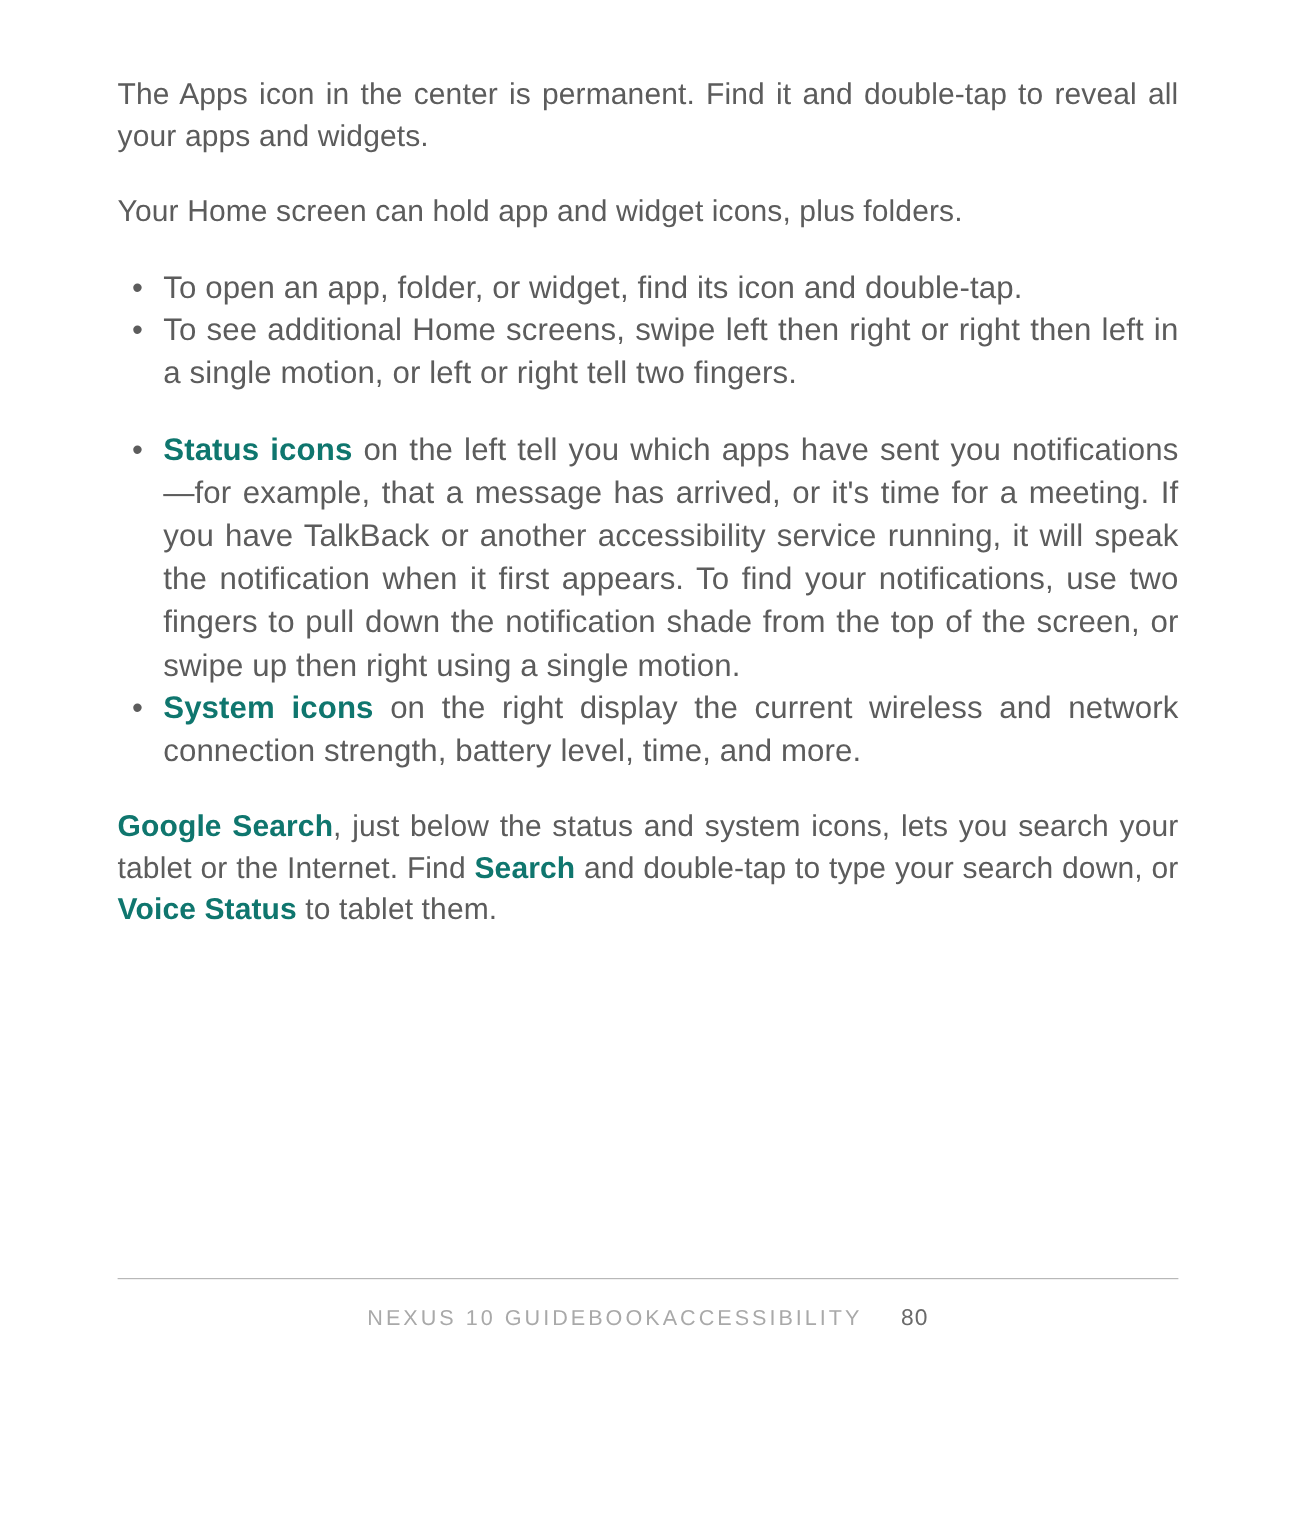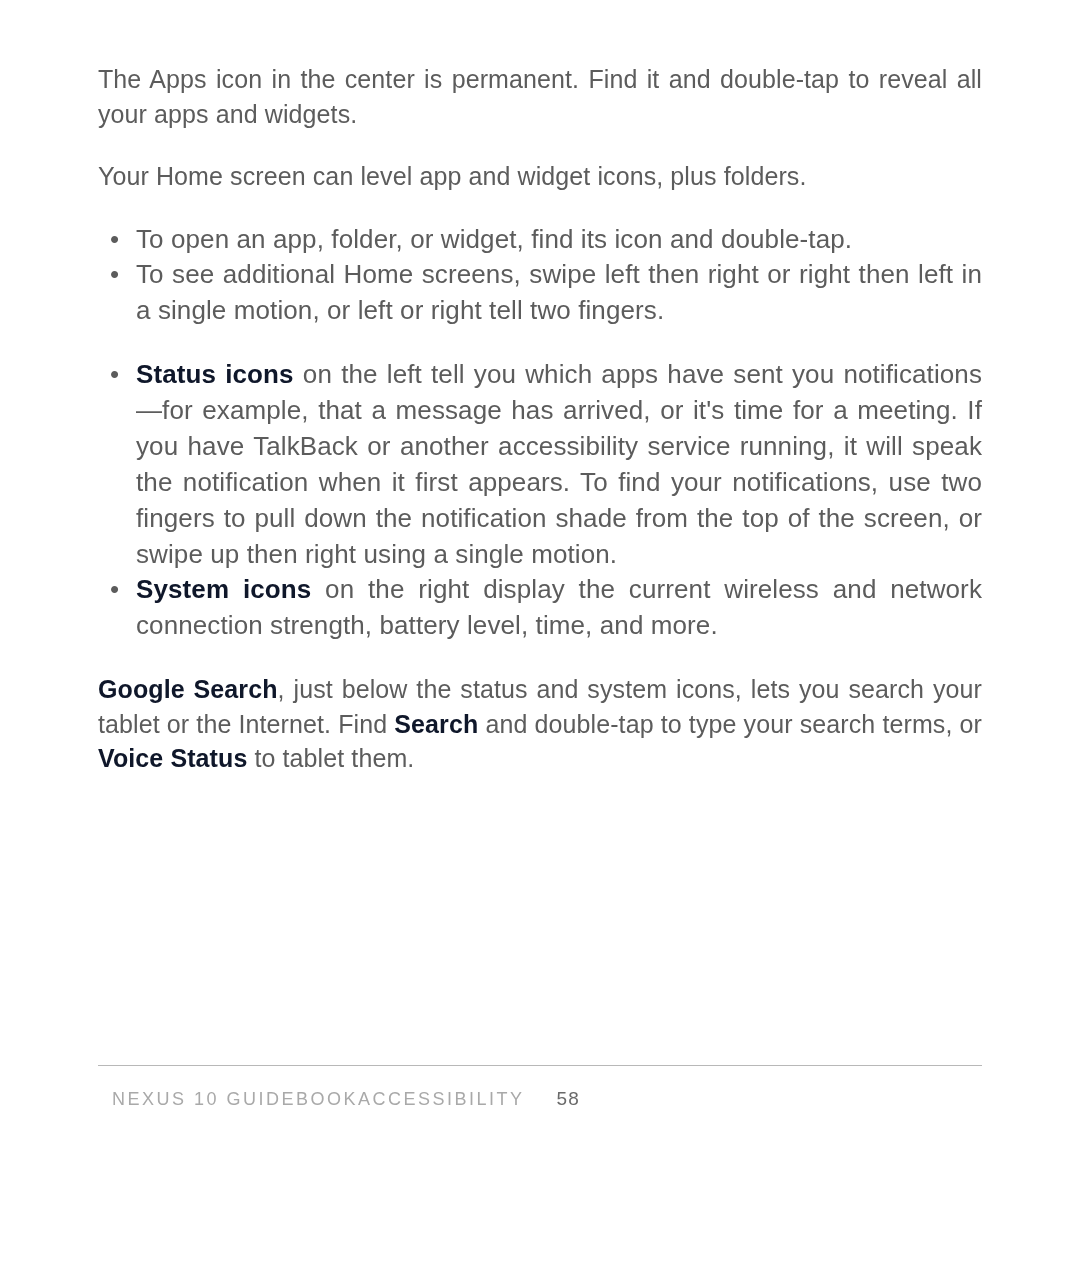--- a/index.html
+++ b/index.html
@@ -39,41 +39,40 @@
     }
     li::before {
       content: "•";
       position: absolute;
       left: 12px;
       top: 0;
       color: #5c5c5c;
     }
     .bold {
       font-weight: 700;
-      color: #0f172a;
+      color: #0f766e;
     }
     .footer {
       position: absolute;
       left: 98px;
       right: 98px;
       bottom: 160px;
     }
     .footer-rule {
       border: none;
       border-top: 1px solid #b8b8b8;
       margin-bottom: 22px;
     }
     .footer-row {
       display: flex;
-      justify-content: flex-start;
+      justify-content: center;
       align-items: baseline;
       font-size: 18px;
       letter-spacing: 2.5px;
       color: #a9a9a9;
-      margin-left: 14px;
     }
     .footer-left {
       text-transform: uppercase;
     }
     .footer-right {
       display: flex;
       align-items: baseline;
       gap: 32px;
     }
     .footer-section {
@@ -85,40 +84,40 @@
       font-size: 19px;
     }
   </style>
 </head>
 <body>
 
 <div class="page">
 
   <p>The Apps icon in the center is permanent. Find it and double-tap to reveal all your apps and widgets.</p>
 
-  <p>Your Home screen can level app and widget icons, plus folders.</p>
+  <p>Your Home screen can hold app and widget icons, plus folders.</p>
 
   <ul>
     <li>To open an app, folder, or widget, find its icon and double-tap.</li>
     <li>To see additional Home screens, swipe left then right or right then left in a single motion, or left or right tell two fingers.</li>
   </ul>
 
 
   <ul>
     <li><span class="bold">Status icons</span><span> on the left tell you which apps have sent you noti­fications—for example, that a message has arrived, or it's time for a meeting. If you have TalkBack or another accessibility ser­vice running, it will speak the notification when it first appears. To find your notifications, use two fingers to pull down the noti­fication shade from the top of the screen, or swipe up then right using a single motion.</span></li>
     <li><span class="bold">System icons</span><span> on the right display the current wireless and net­work connection strength, battery level, time, and more.</span></li>
   </ul>
 
-  <p><span class="bold">Google Search</span><span>, just below the status and system icons, lets you search your tablet or the Internet. Find </span><span class="bold">Search</span><span> and double-tap to type your search terms, or </span><span class="bold">Voice Status</span><span> to tablet them.</span></p>
+  <p><span class="bold">Google Search</span><span>, just below the status and system icons, lets you search your tablet or the Internet. Find </span><span class="bold">Search</span><span> and double-tap to type your search down, or </span><span class="bold">Voice Status</span><span> to tablet them.</span></p>
 
 
 </div>
 
 <div class="footer">
   <hr class="footer-rule">
   <div class="footer-row">
     <div class="footer-left">Nexus 10 Guidebook</div>
     <div class="footer-right">
       <div class="footer-section">Accessibility</div>
-      <div class="footer-page">58</div>
+      <div class="footer-page">80</div>
     </div>
   </div>
 </div>
 
 </body></html>

